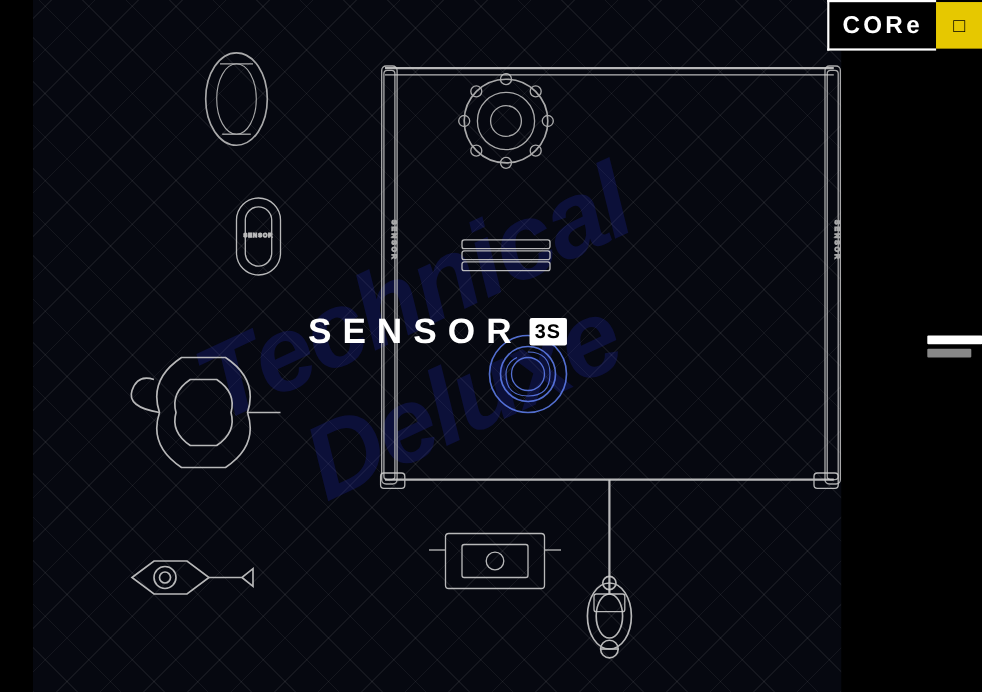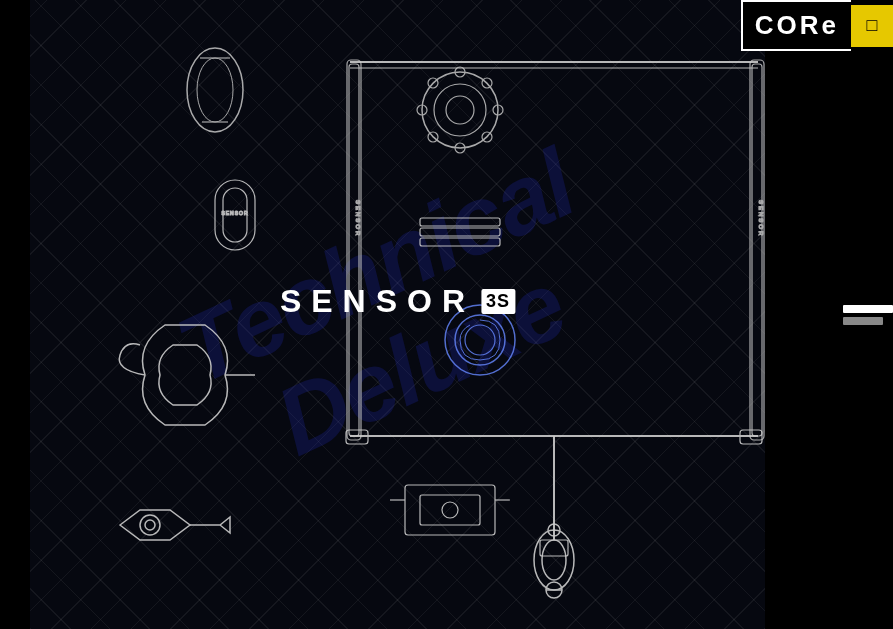--- a/index.html
+++ b/index.html
@@ -135,21 +135,21 @@
 
     .core-logo {
       display: flex;
       align-items: center;
       gap: 0;
     }
 
     .core-text {
       background: #000;
       color: #fff;
-      font-size: 26px;
+      font-size: 22px;
       font-weight: 900;
       letter-spacing: 3px;
       padding: 8px 12px;
       font-family: 'Arial Black', sans-serif;
       border: 2px solid #fff;
       border-right: none;
     }
 
     .core-icon {
       background: #e6c800;

